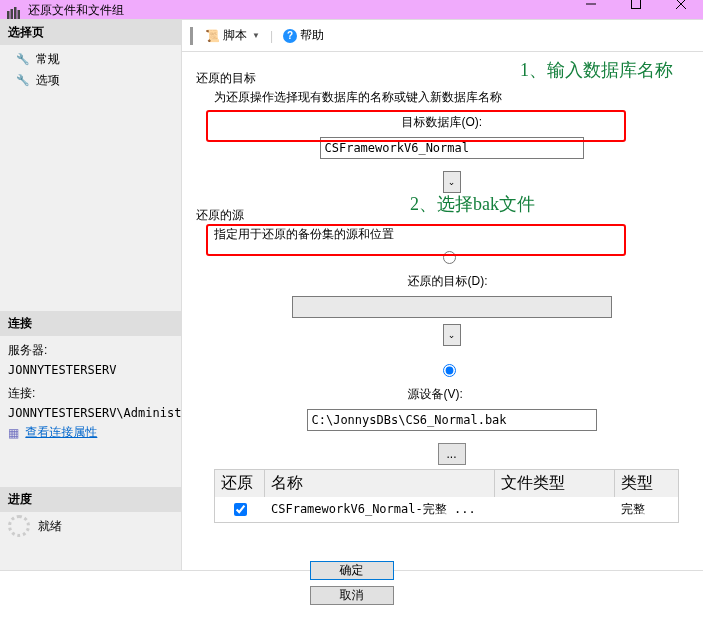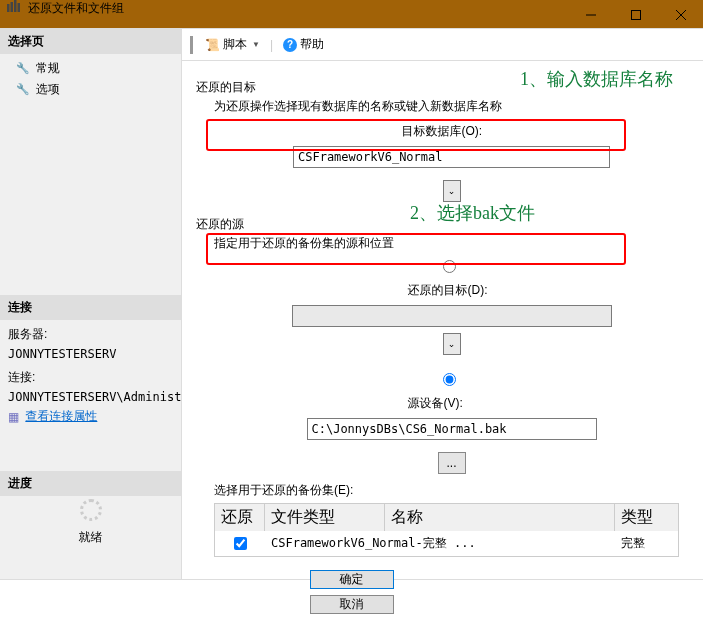--- a/index.html
+++ b/index.html
@@ -1,37 +1,37 @@
 <!DOCTYPE html>
 <html><head>
 <meta charset="utf-8">
 <style>
   * { box-sizing: border-box; margin: 0; padding: 0; font-family: "Microsoft YaHei", "SimSun", sans-serif; }
   body { width: 703px; height: 617px; background: #fff; font-size: 12px; color: #000; }
 
   
-  .titlebar { height: 29px; display: flex; align-items: flex-start; border-bottom: 1px solid #ddd; background: #a16207; }
+  .titlebar { height: 20px; display: flex; align-items: flex-end; border-bottom: 1px solid #ddd; background: #f0abfc; }
   .titlebar .icon { width: 28px; display: flex; justify-content: center; align-items: center; color: #333; }
   .titlebar .title { flex: 1; font-size: 12px; color: #000; }
   .titlebar .winbtn { width: 45px; height: 30px; display: flex; justify-content: center; align-items: center; }
   .titlebar .winbtn svg { width: 10px; height: 10px; }
 
   .container { display: flex; height: 551px; border-bottom: 1px solid #ddd; }
 
   
   .sidebar { width: 182px; background: #f0f0f0; display: flex; flex-direction: column; border-right: 1px solid #ddd; }
   .panel-header { background: #dedede; padding: 4px 8px; font-weight: bold; font-size: 12px; }
   .panel-body { padding: 4px 0; }
   .nav-item { display: flex; align-items: center; padding: 2px 8px 2px 16px; gap: 6px; }
   .nav-item .wrench { color: #555; font-size: 11px; }
   .spacer { flex: 1; }
   .server-label { font-size: 12px; padding: 2px 8px; }
   .link-item { display:flex; align-items:center; gap:6px; padding:2px 8px; color:#0066cc; }
   .link-item .icon { color:#7070c0; }
-  .progress-box { display:flex; align-items:center; gap:8px; padding:3px 8px;flex-direction:column; }
+  .progress-box { display:flex; align-items:center; gap:8px; padding:3px 8px; }
   .spinner { width:22px; height:22px; border:3px dotted #ccc; border-radius:50%; }
 
   
   .main { flex: 1; display: flex; flex-direction: column; }
   .toolbar { height: 32px; display:flex; align-items:center; padding:0 8px; gap:6px; border-bottom:1px solid #ddd; }
   .toolbeam { width:3px; height:18px; background:#999; margin-right:2px; }
   .toolitem { display:flex; align-items:center; gap:3px; padding:2px 4px; }
   .chev { font-size:8px; color:#555; margin-left:2px; }
   .help-icon { width:14px; height:14px; border-radius:50%; background:#1e90ff; color:#fff; font-size:10px; font-weight:bold; display:flex; align-items:center; justify-content:center; }
 
@@ -165,21 +165,21 @@
 
       <div class="annot" style="top:6px; right:30px;">1、输入数据库名称</div>
 
       <div class="section-title">还原的目标</div>
       <div class="section-sub">为还原操作选择现有数据库的名称或键入新数据库名称</div>
 
       <div class="red-box" style="top:58px; left:24px; width:420px; height:32px;"></div>
 
       <div class="form-row">
         <span class="form-label">目标数据库(O):</span>
-        <input class="combo" style="width: 317px;" value="CSFrameworkV6_Normal">
+        <input class="combo" style="width: 264px;" value="CSFrameworkV6_Normal">
         <div style="flex:1"></div>
         <div class="dropdown-btn">
             <span>⌄</span>
           </div>
       </div>
 
       <div class="section-title" style="margin-top:14px">还原的源</div>
       <div class="section-sub">指定用于还原的备份集的源和位置</div>
 
       <div class="form-row">
@@ -198,27 +198,26 @@
       <div class="form-row" style="margin-top:18px;">
         <label><input type="radio" name="src" checked="" style=""></label>
         <span class="form-label" style="min-width:88px">源设备(V):</span>
         <input class="combo" style="width: 290px;" value="C:\JonnysDBs\CS6_Normal.bak">
         <div style="flex:1"></div>
         <div class="browse-btn">
             <span>...</span>
           </div>
       </div>
 
-      <div style="margin:8px 0 2px 18px">选择用于还原的备份集(E):</div>
 
       <div class="table">
         <div class="thead">
           <div class="th th-restore">还原</div>
+          <div class="th th-name">名称</div>
           <div class="th th-type">文件类型</div>
-          <div class="th th-name">名称</div>
           <div class="th th-kind">类型</div>
         </div>
         <div class="trow">
           <div class="td chk">
               <input type="checkbox" checked="" style="">
             </div>
           <div class="td name">CSFrameworkV6_Normal-完整 ...</div>
           <div class="td type"></div>
           <div class="td kind">完整</div>
         </div>

